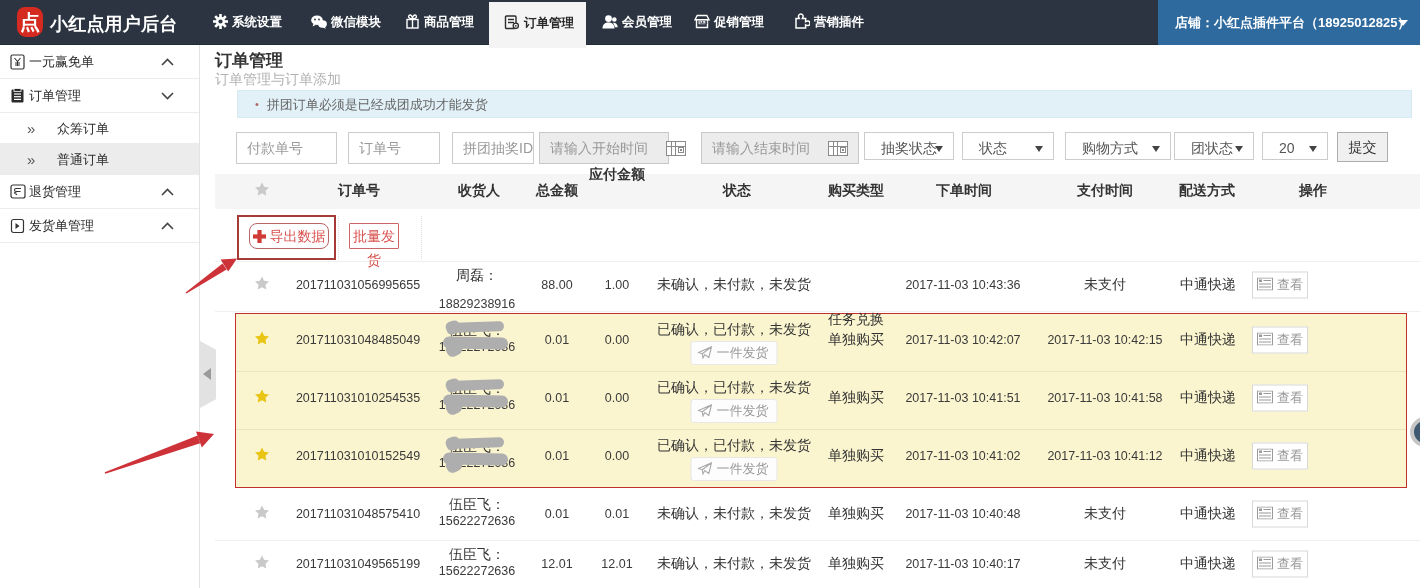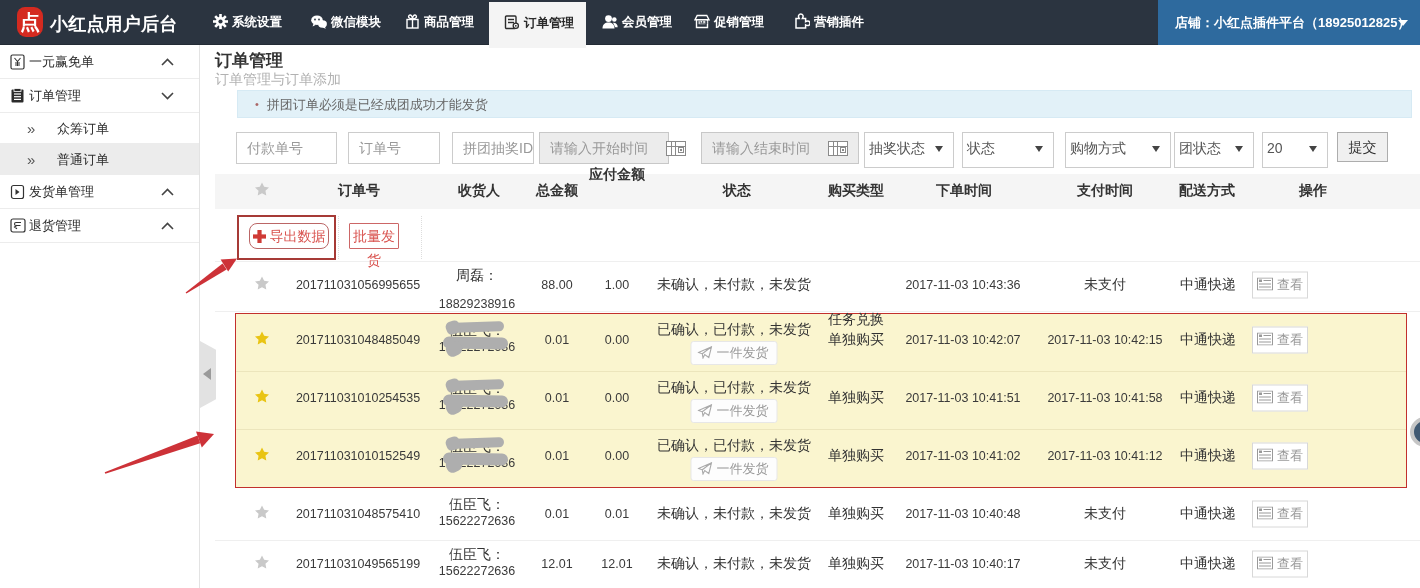--- a/index.html
+++ b/index.html
@@ -35,21 +35,21 @@
 
 .fin { position:absolute; top:132px; height:32px; border:1px solid #ccc; background:#fff; color:#999; font-size:14px; line-height:30px; padding-left:10px; }
 .fin.gray { background:#ececec; border-color:#c8c8c8; }
 .calico { position:absolute; top:8px; width:20px; height:15px; border:1px solid #8a8a8a; background:#fff; }
 .calico i { position:absolute; background:#8a8a8a; }
 .calico .h { left:0; top:4px; width:18px; height:1px; }
 .calico .v1 { left:4px; top:0; width:1px; height:13px; }
 .calico .v2 { left:8px; top:0; width:1px; height:13px; }
 .calico .sq { left:11px; top:5px; width:6px; height:6px; background:#fff; border:1px solid #8a8a8a; }
 .calico .sq:after { content:""; position:absolute; left:1px; top:1px; width:2px; height:2px; background:#8a8a8a; }
-.fsel { position:absolute; top:132px; height:36px; border:1px solid #ccc; background:#fff; color:#555; font-size:14px; line-height:30px; padding-left:4px; }
+.fsel { position:absolute; top:132px; height:28px; border:1px solid #ccc; background:#fff; color:#555; font-size:14px; line-height:30px; padding-left:16px; }
 .fsel .car { position:absolute; right:10px; top:13px; width:0; height:0; border-left:4px solid transparent; border-right:4px solid transparent; border-top:6px solid #444; }
 #submitbtn { position:absolute; left:1337px; top:132px; width:51px; height:30px; background:#f0f0f0; border:1px solid #adadad; color:#333; font-size:14px; text-align:center; line-height:28px; }
 
 
 #thead { position:absolute; left:215px; top:174px; width:1205px; height:35px; background:#f5f5f5; }
 .c { position:absolute; text-align:center; font-size:14px; color:#333; transform:translate(-50%,-50%); white-space:nowrap; }
 .c.b { font-weight:bold; }
 .c.num { font-size:12.5px; color:#3a3a3a; }
 .rowsep { position:absolute; left:215px; width:1205px; height:1px; background:#efefef; }
 .btn-view { position:absolute; transform:translate(-50%,-50%); border:1px solid #d8d8d8; background:#fff; color:#999; font-size:13px; padding:3px 4px 4px 4px; white-space:nowrap; }
@@ -148,30 +148,30 @@
         <rect x="1.5" y="1.5" width="12" height="13" rx="1" fill="#2b2b2b"></rect>
         <rect x="4" y="0.5" width="7" height="3" fill="#2b2b2b" stroke="#fff" stroke-width="0.8"></rect>
         <line x1="4" y1="6" x2="11" y2="6" stroke="#fff" stroke-width="1.2"></line>
         <line x1="4" y1="8.7" x2="11" y2="8.7" stroke="#fff" stroke-width="1.2"></line>
         <line x1="4" y1="11.4" x2="11" y2="11.4" stroke="#fff" stroke-width="1.2"></line>
       </svg>订单管理<svg class="chev" width="13" height="8" viewBox="0 0 13 8">
         <path d="M1 1 L6.5 6.5 L12 1" fill="none" stroke="#444" stroke-width="1.6"></path>
       </svg></div>
   <div class="subitem"><span class="dbl">»</span>众筹订单</div>
   <div class="subitem sel"><span class="dbl">»</span>普通订单</div>
+  <div class="sideitem"><svg class="ic" width="16" height="15" viewBox="0 0 16 15">
+        <rect x="1" y="1" width="14" height="13" rx="2" fill="none" stroke="#333" stroke-width="1.2"></rect>
+        <path d="M11 4.5 L6 4.5 C4 4.5 4 7.5 6 7.5 L10.5 7.5 M7 10.8 L4.5 9 L7 7.2" fill="none" stroke="#333" stroke-width="1.1"></path>
+      </svg>退货管理<svg class="chev" width="13" height="8" viewBox="0 0 13 8">
+        <path d="M1 7 L6.5 1.5 L12 7" fill="none" stroke="#444" stroke-width="1.6"></path>
+      </svg></div>
   <div class="sideitem"><svg class="ic" width="15" height="16" viewBox="0 0 15 16">
         <rect x="1.5" y="1.5" width="12" height="13" rx="2" fill="none" stroke="#333" stroke-width="1.2"></rect>
         <path d="M5.5 5 L9.5 8 L5.5 11 Z" fill="#333"></path>
       </svg>发货单管理<svg class="chev" width="13" height="8" viewBox="0 0 13 8">
-        <path d="M1 7 L6.5 1.5 L12 7" fill="none" stroke="#444" stroke-width="1.6"></path>
-      </svg></div>
-  <div class="sideitem"><svg class="ic" width="16" height="15" viewBox="0 0 16 15">
-        <rect x="1" y="1" width="14" height="13" rx="2" fill="none" stroke="#333" stroke-width="1.2"></rect>
-        <path d="M11 4.5 L6 4.5 C4 4.5 4 7.5 6 7.5 L10.5 7.5 M7 10.8 L4.5 9 L7 7.2" fill="none" stroke="#333" stroke-width="1.1"></path>
-      </svg>退货管理<svg class="chev" width="13" height="8" viewBox="0 0 13 8">
         <path d="M1 7 L6.5 1.5 L12 7" fill="none" stroke="#444" stroke-width="1.6"></path>
       </svg></div>
 </div>
 <div id="handle"></div>
 
 <div id="title">订单管理</div>
 <div id="subtitle">订单管理与订单添加</div>
 <div id="alert"><span class="dot">•</span>拼团订单必须是已经成团成功才能发货</div>
 
 <div class="fin" style="left:236px; width:101px;">付款单号</div>

